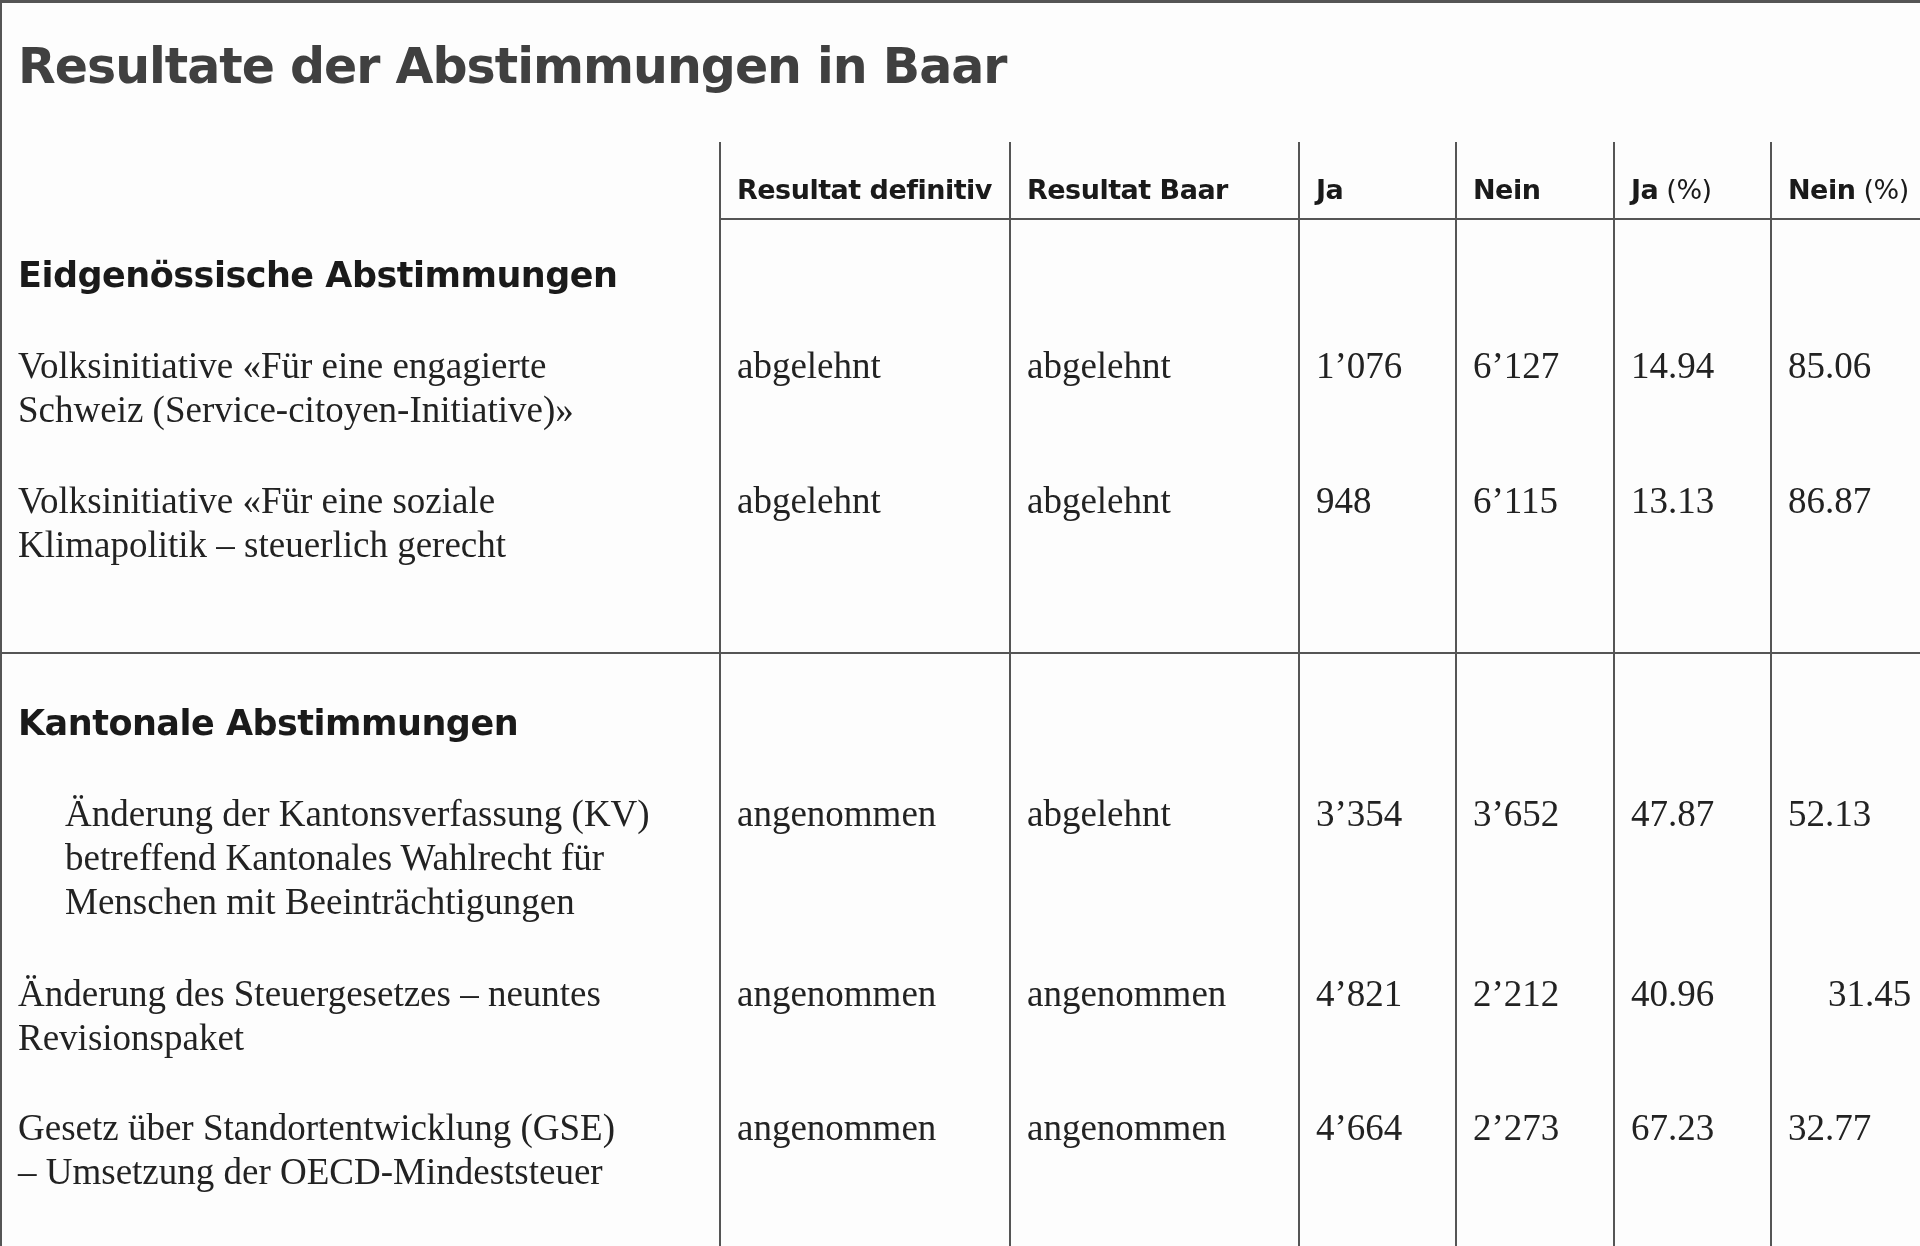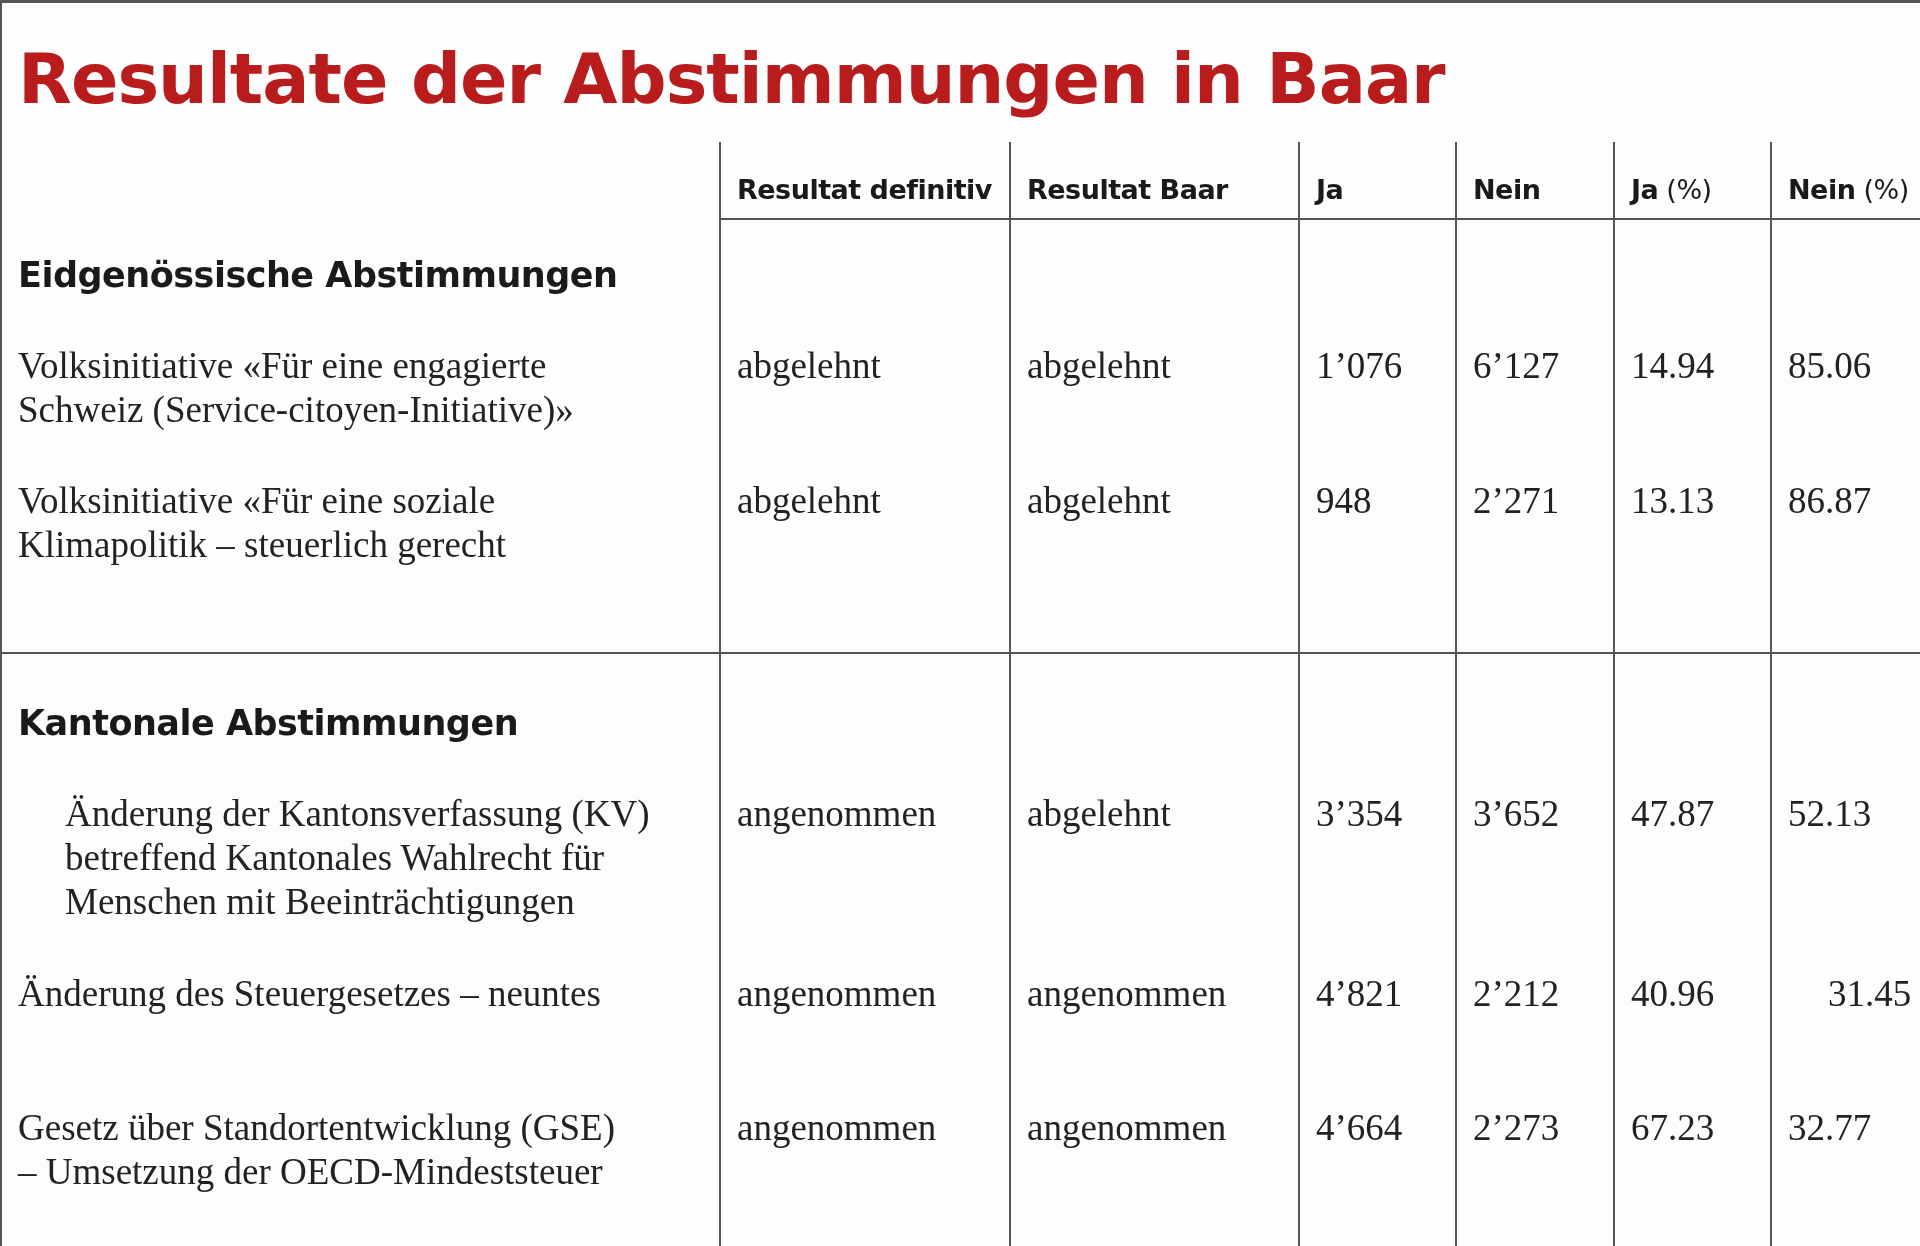--- a/index.html
+++ b/index.html
@@ -1,18 +1,18 @@
 <!DOCTYPE html>
 <html><head>
 <meta charset="utf-8">
 <style>
   html, body { margin:0; padding:0; }
   body { width:1920px; height:1246px; background:#fdfdfd; overflow:hidden; position:relative; color:#1c1c1c; }
   .frame { position:absolute; left:0; top:0; width:1920px; height:1246px; border-top:3px solid #555; border-left:2px solid #555; box-sizing:border-box; }
-  .title { position:absolute; left:18px; top:38px; font-family:"DejaVu Sans", sans-serif; font-weight:bold; font-size:70px; letter-spacing:-1px; color:#b91c1c; white-space:nowrap; }
+  .title { position:absolute; left:18px; top:38px; font-family:"DejaVu Sans", sans-serif; font-weight:bold; font-size:49px; letter-spacing:-1px; color:#404040; white-space:nowrap; }
   .vline { position:absolute; width:2px; background:#555; top:142px; bottom:0; }
   .hline { position:absolute; height:2px; background:#555; }
   .th { position:absolute; top:174px; font-family:"DejaVu Sans", sans-serif; font-weight:bold; font-size:27px; color:#1a1a1a; white-space:nowrap; letter-spacing:-0.5px; }
   .th .light { font-weight:normal; }
   .section { position:absolute; left:18px; font-family:"DejaVu Sans", sans-serif; font-weight:bold; font-size:35px; color:#1a1a1a; white-space:nowrap; letter-spacing:-0.5px; }
   .cell { position:absolute; font-family:"Liberation Serif", serif; font-size:37px; line-height:44px; color:#222; white-space:nowrap; }
   .desc { position:absolute; left:18px; font-family:"Liberation Serif", serif; font-size:37px; line-height:44px; color:#222; width:690px; }
 </style>
 </head>
 <body>
@@ -55,21 +55,21 @@
 </div>
 
 <div>
   <div class="desc" style="top:479px;">
     <div>Volksinitiative «Für eine soziale</div>
     <div>Klimapolitik – steuerlich gerecht</div>
   </div>
   <div class="cell" style="left:737px; top:479px;">abgelehnt</div>
   <div class="cell" style="left:1027px; top:479px;">abgelehnt</div>
   <div class="cell" style="left:1316px; top:479px;">948</div>
-  <div class="cell" style="left:1473px; top:479px;">2’271</div>
+  <div class="cell" style="left:1473px; top:479px;">6’115</div>
   <div class="cell" style="left:1631px; top:479px;">13.13</div>
   <div class="cell" style="left:1788px; top:479px;">86.87</div>
 </div>
 
 <div class="section" style="top:703px;">Kantonale Abstimmungen</div>
 
 <div>
   <div class="desc" style="top:792px;margin-left:47px;">
     <div>Änderung der Kantonsverfassung (KV)</div>
     <div>betreffend Kantonales Wahlrecht für</div>
@@ -79,20 +79,21 @@
   <div class="cell" style="left:1027px; top:792px;">abgelehnt</div>
   <div class="cell" style="left:1316px; top:792px;">3’354</div>
   <div class="cell" style="left:1473px; top:792px;">3’652</div>
   <div class="cell" style="left:1631px; top:792px;">47.87</div>
   <div class="cell" style="left:1788px; top:792px;">52.13</div>
 </div>
 
 <div>
   <div class="desc" style="top:972px;">
     <div>Änderung des Steuergesetzes – neuntes</div>
+    <div>Revisionspaket</div>
   </div>
   <div class="cell" style="left:737px; top:972px;">angenommen</div>
   <div class="cell" style="left:1027px; top:972px;">angenommen</div>
   <div class="cell" style="left:1316px; top:972px;">4’821</div>
   <div class="cell" style="left:1473px; top:972px;">2’212</div>
   <div class="cell" style="left:1631px; top:972px;">40.96</div>
   <div class="cell" style="left:1788px; top:972px;margin-left:40px;">31.45</div>
 </div>
 
 <div>

